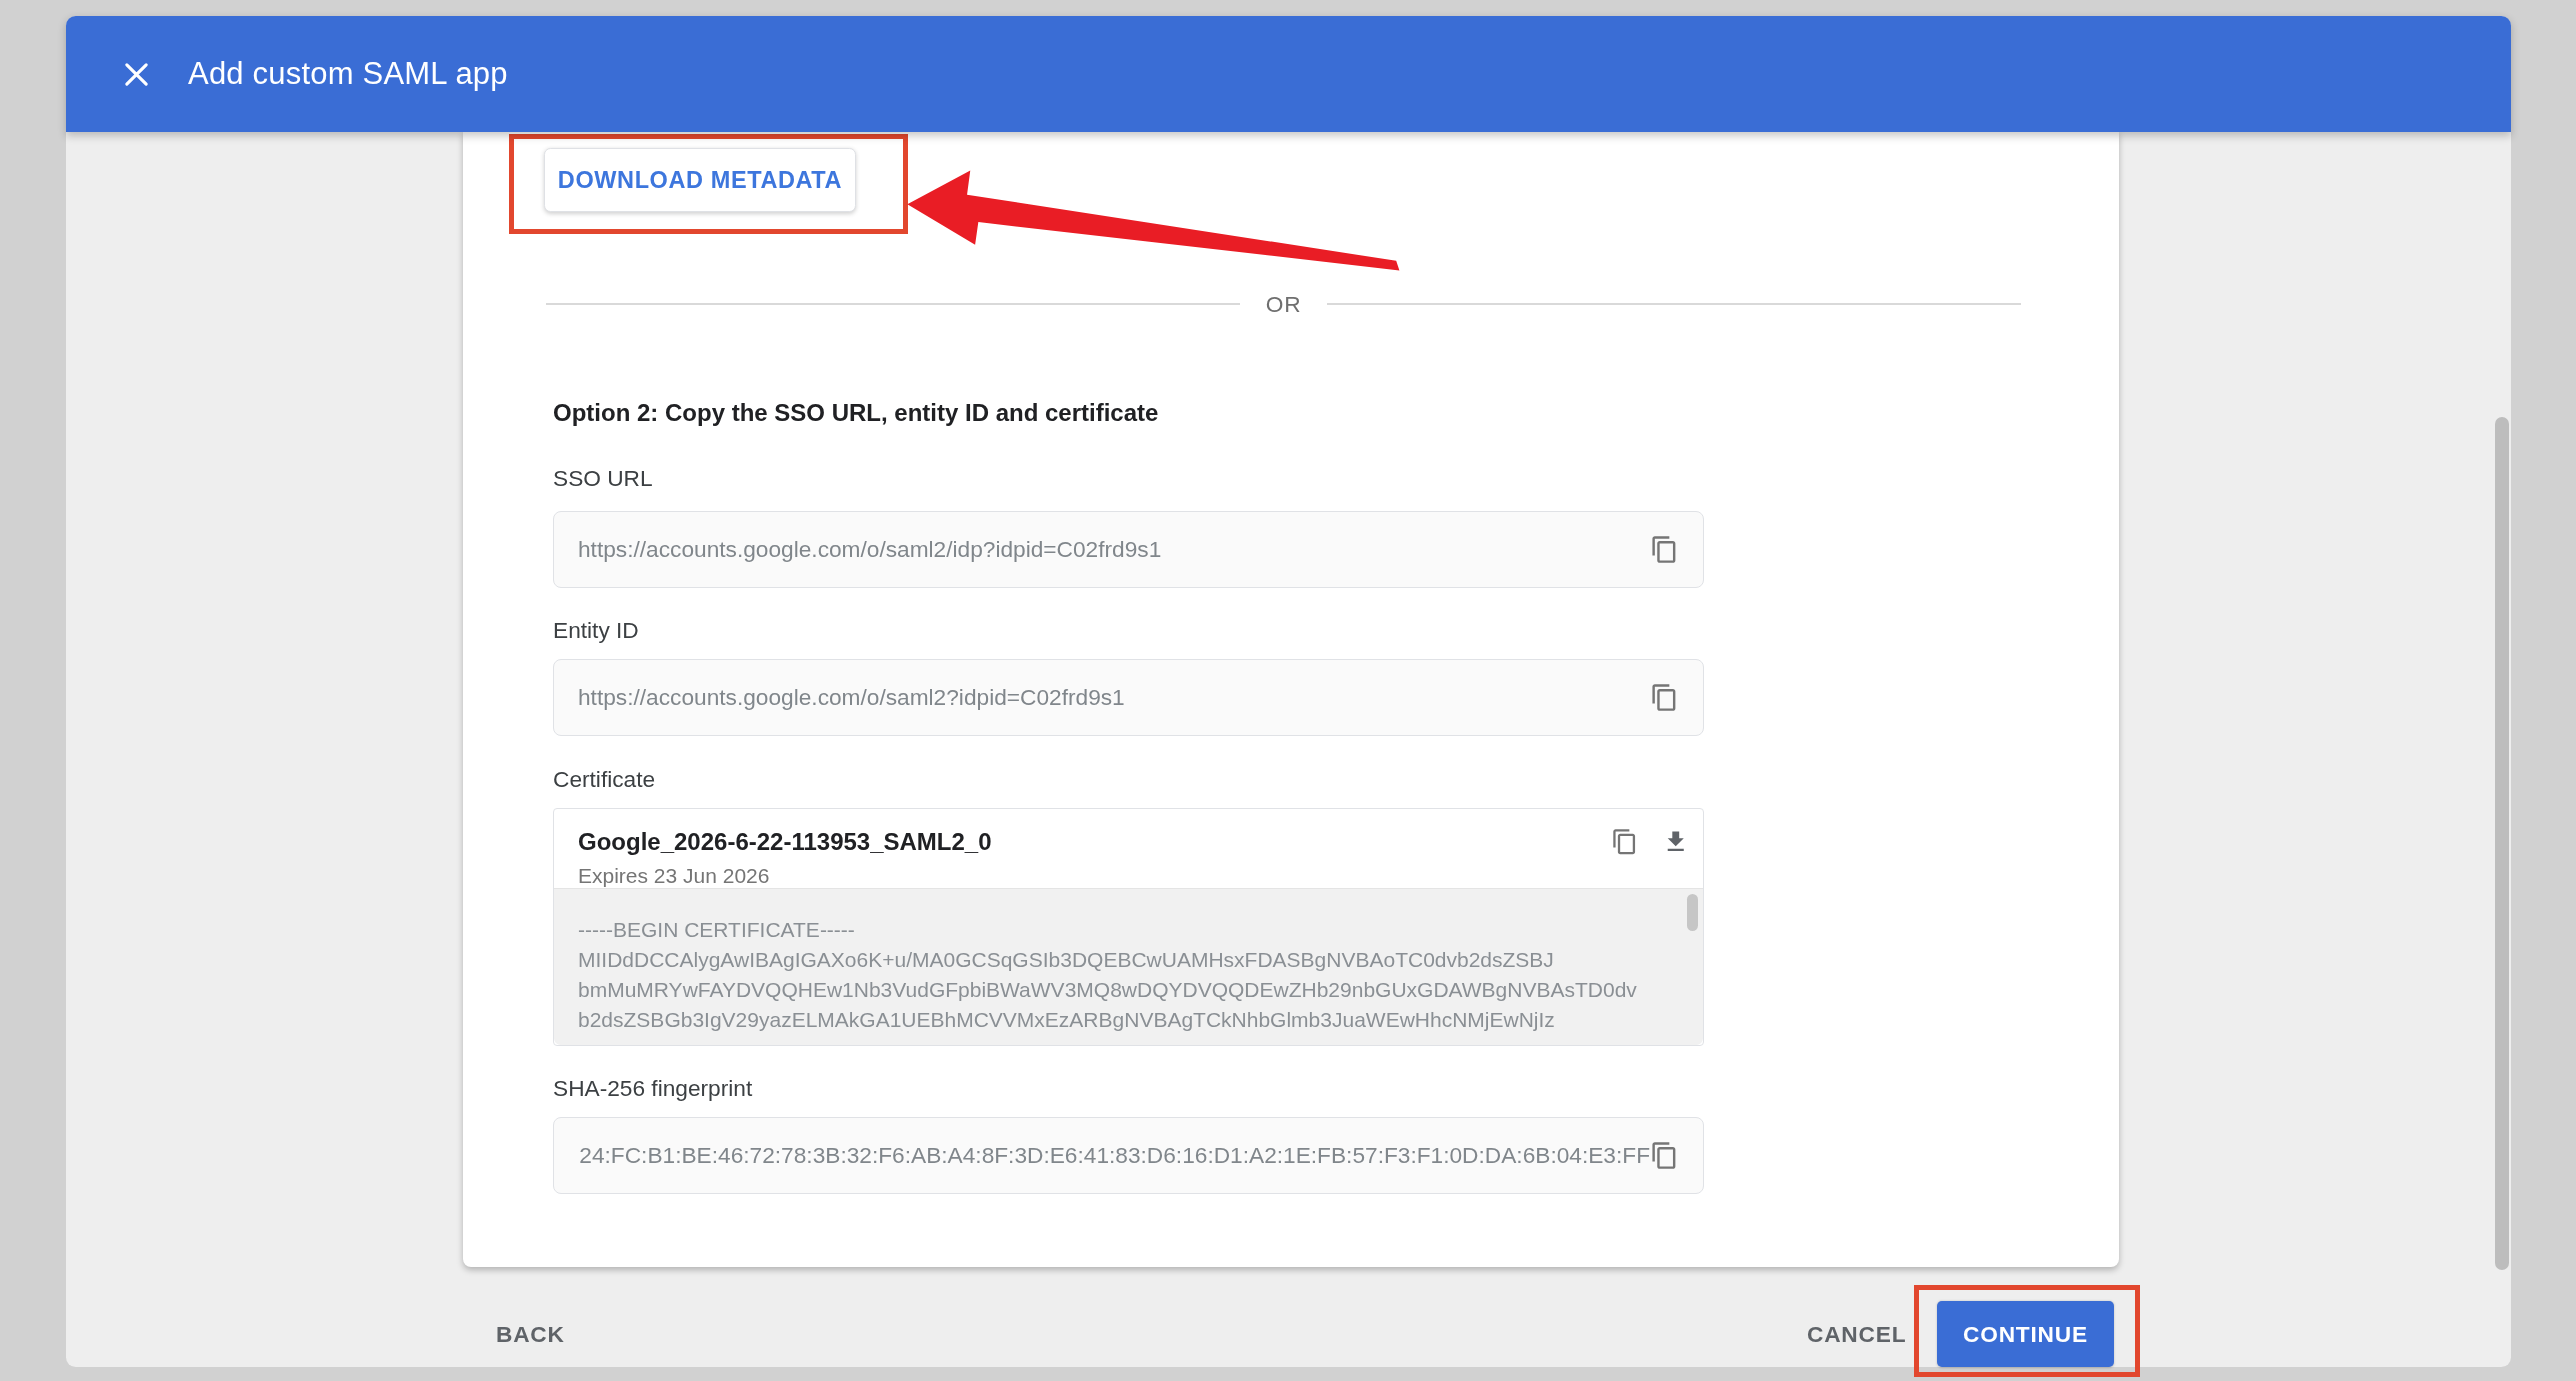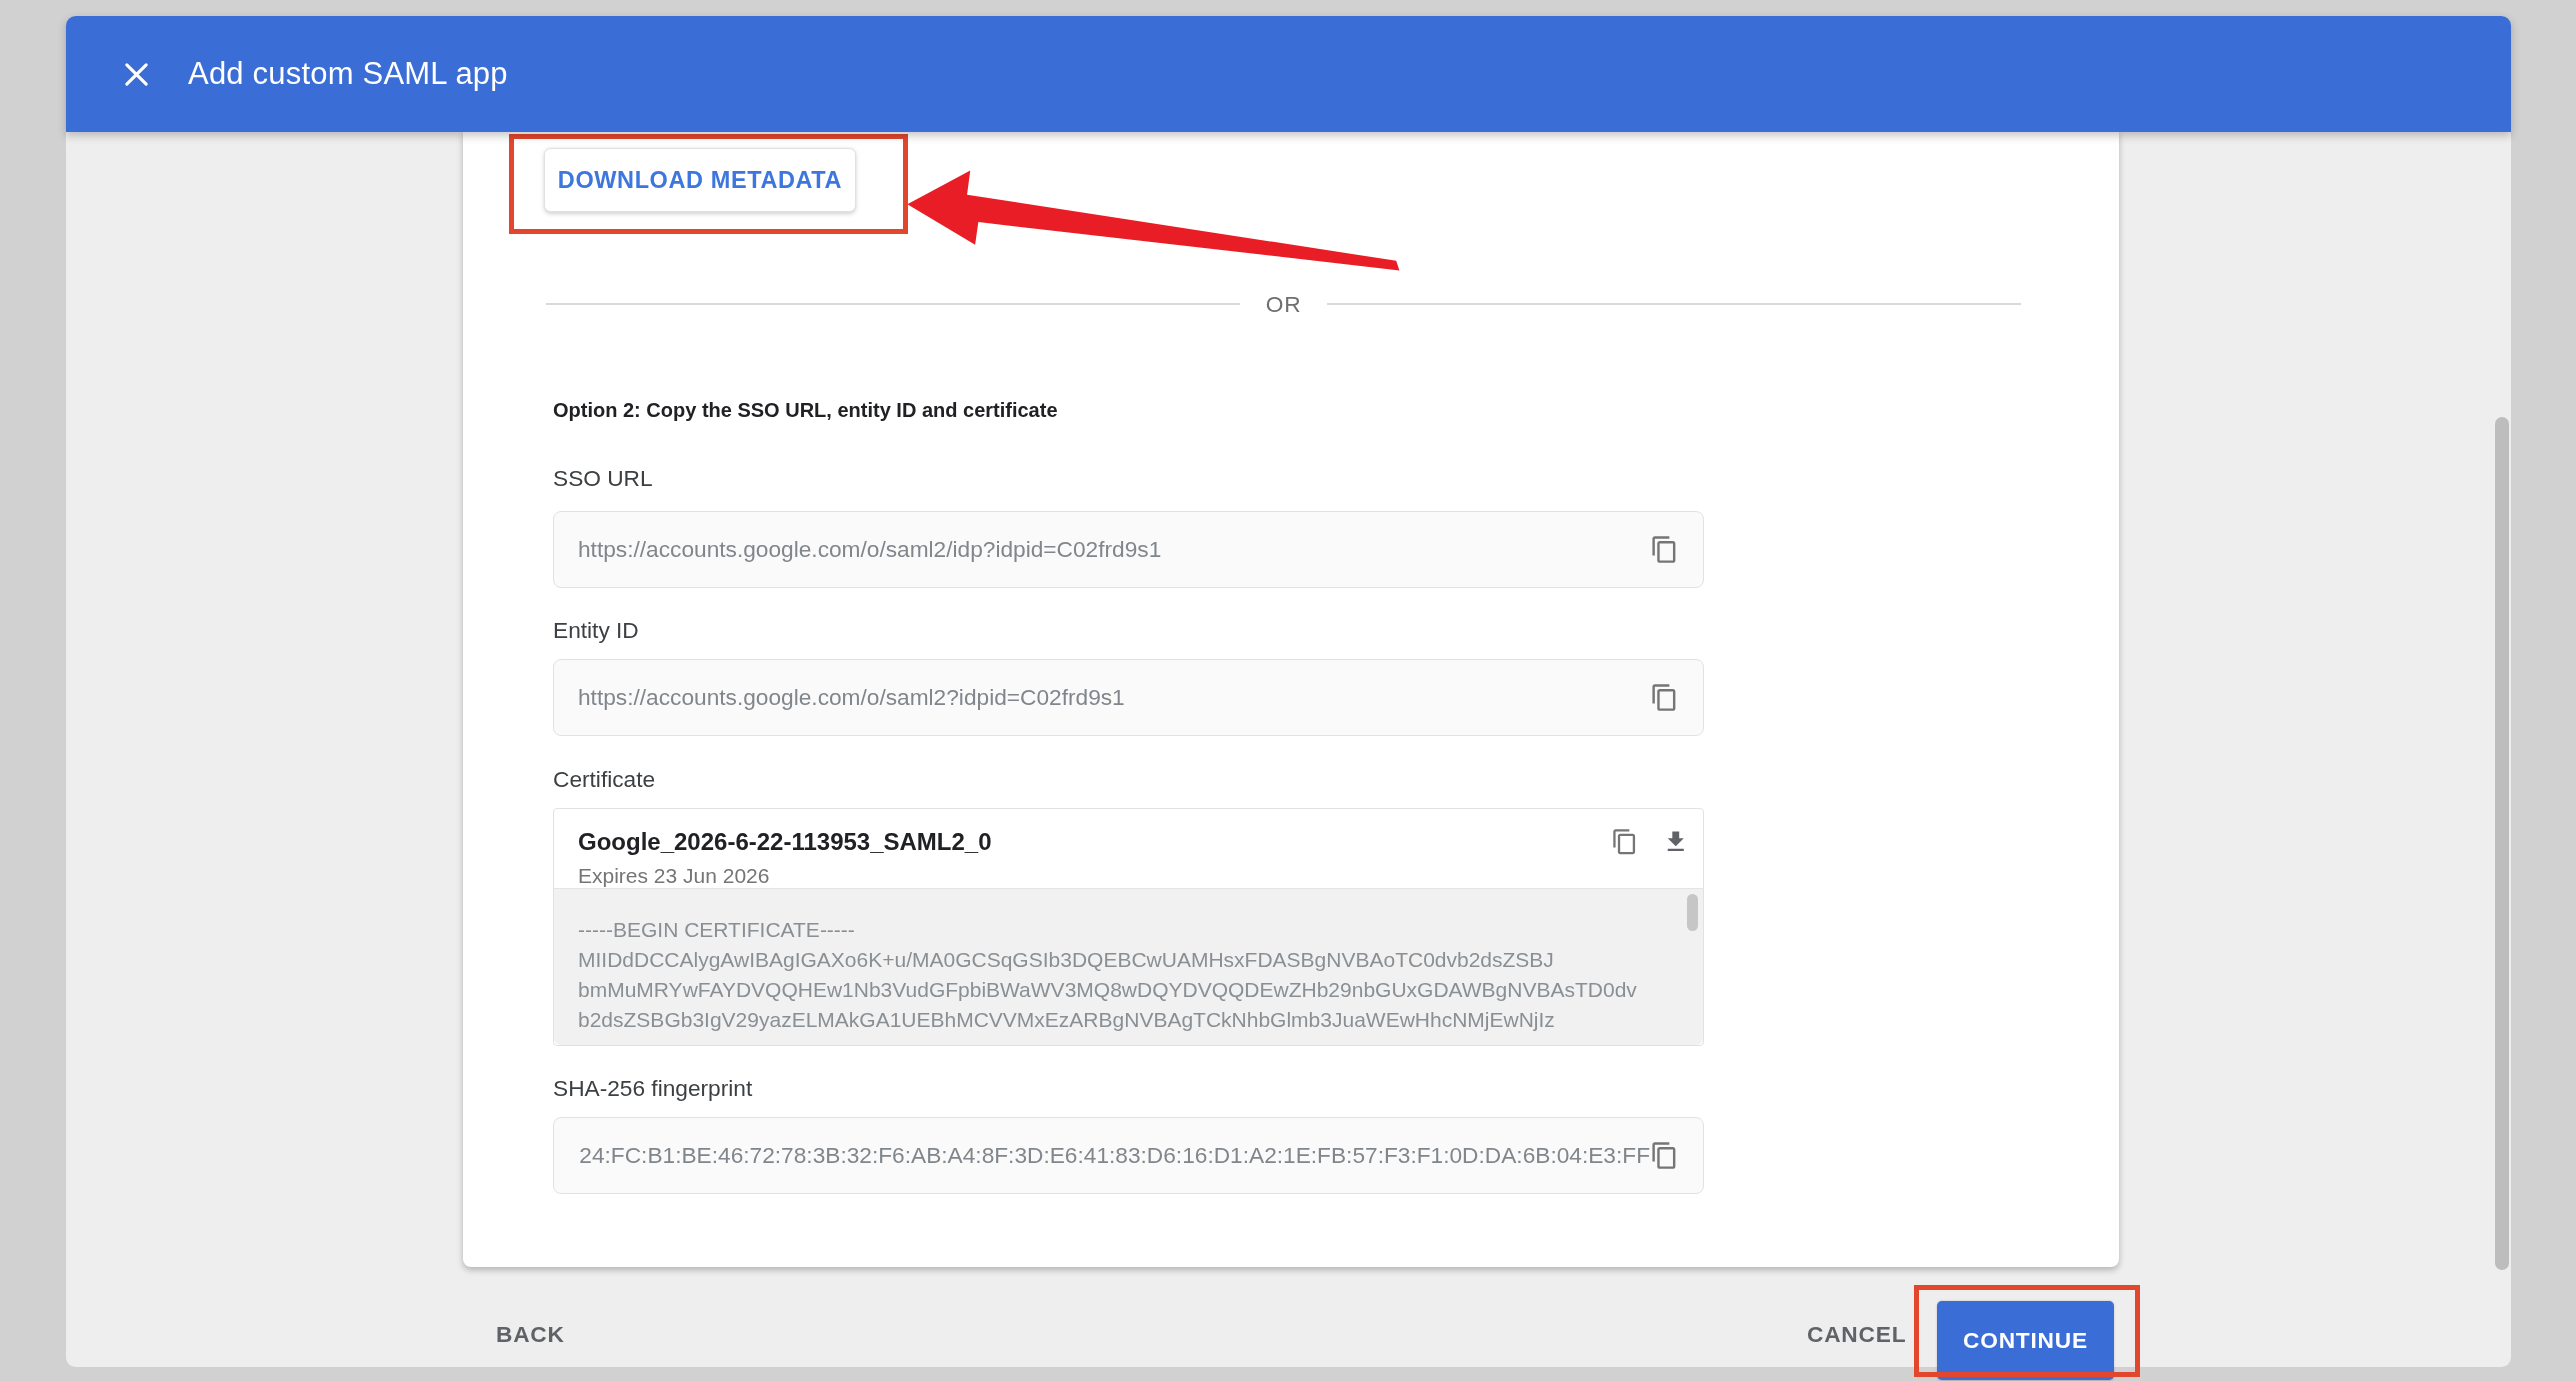--- a/index.html
+++ b/index.html
@@ -51,21 +51,21 @@
 
   .or-row {
     position:absolute; left:83px; top:156px; width:1475px; height:32px;
     display:flex; align-items:center; gap:26px;
   }
   .or-line { flex:1; height:2.4px; background:#d9d9d9; }
   .or-text { color:#6f6f6f; font-size:22.7px; letter-spacing:0.8px; }
 
   .section-heading {
     position:absolute; left:90px; top:267px;
-    font-size:20px; font-weight:700; color:#202124;
+    font-size:24px; font-weight:700; color:#202124;
   }
   .field-label { position:absolute; left:90px; font-size:22.7px; color:#3c4043; }
   .lbl-sso { top:333px; }
   .lbl-entity { top:485px; }
   .lbl-cert { top:634px; }
   .lbl-sha { top:943px; }
 
   .ro-field {
     position:absolute; left:90px; width:1151px; height:77px;
     background:#fafafa; border:1.6px solid #e0e2e6; border-radius:8px;
@@ -94,21 +94,21 @@
   .cert-thumb { position:absolute; right:4.9px; top:4.9px; width:11.3px; height:37px; background:#c6c6c6; border-radius:5.7px; }
 
   .dlg-footer { position:absolute; left:0; top:1251px; width:100%; height:100px; }
   .foot-text-btn {
     position:absolute; top:34px; height:66px; display:flex; align-items:center;
     color:#5f6368; font-size:22.7px; font-weight:700; letter-spacing:0.8px; cursor:pointer;
   }
   .back-btn { left:430px; }
   .cancel-btn { left:1741px; }
   .continue-btn {
-    position:absolute; left:1871px; top:34px; width:177px; height:79px;
+    position:absolute; left:1871px; top:34px; width:177px; height:66px;
     background:#3a6dd5; border:none; border-radius:4.9px;
     color:#ffffff; font-size:22.7px; font-weight:700; letter-spacing:0.8px;
     display:flex; align-items:center; justify-content:center; cursor:pointer;
     box-shadow:0 0.8px 2.4px rgba(0,0,0,0.2);
   }
   .continue-red-rect { left:1848px; top:18px; width:226px; height:92px; }
 </style>
 </head>
 <body>
 

